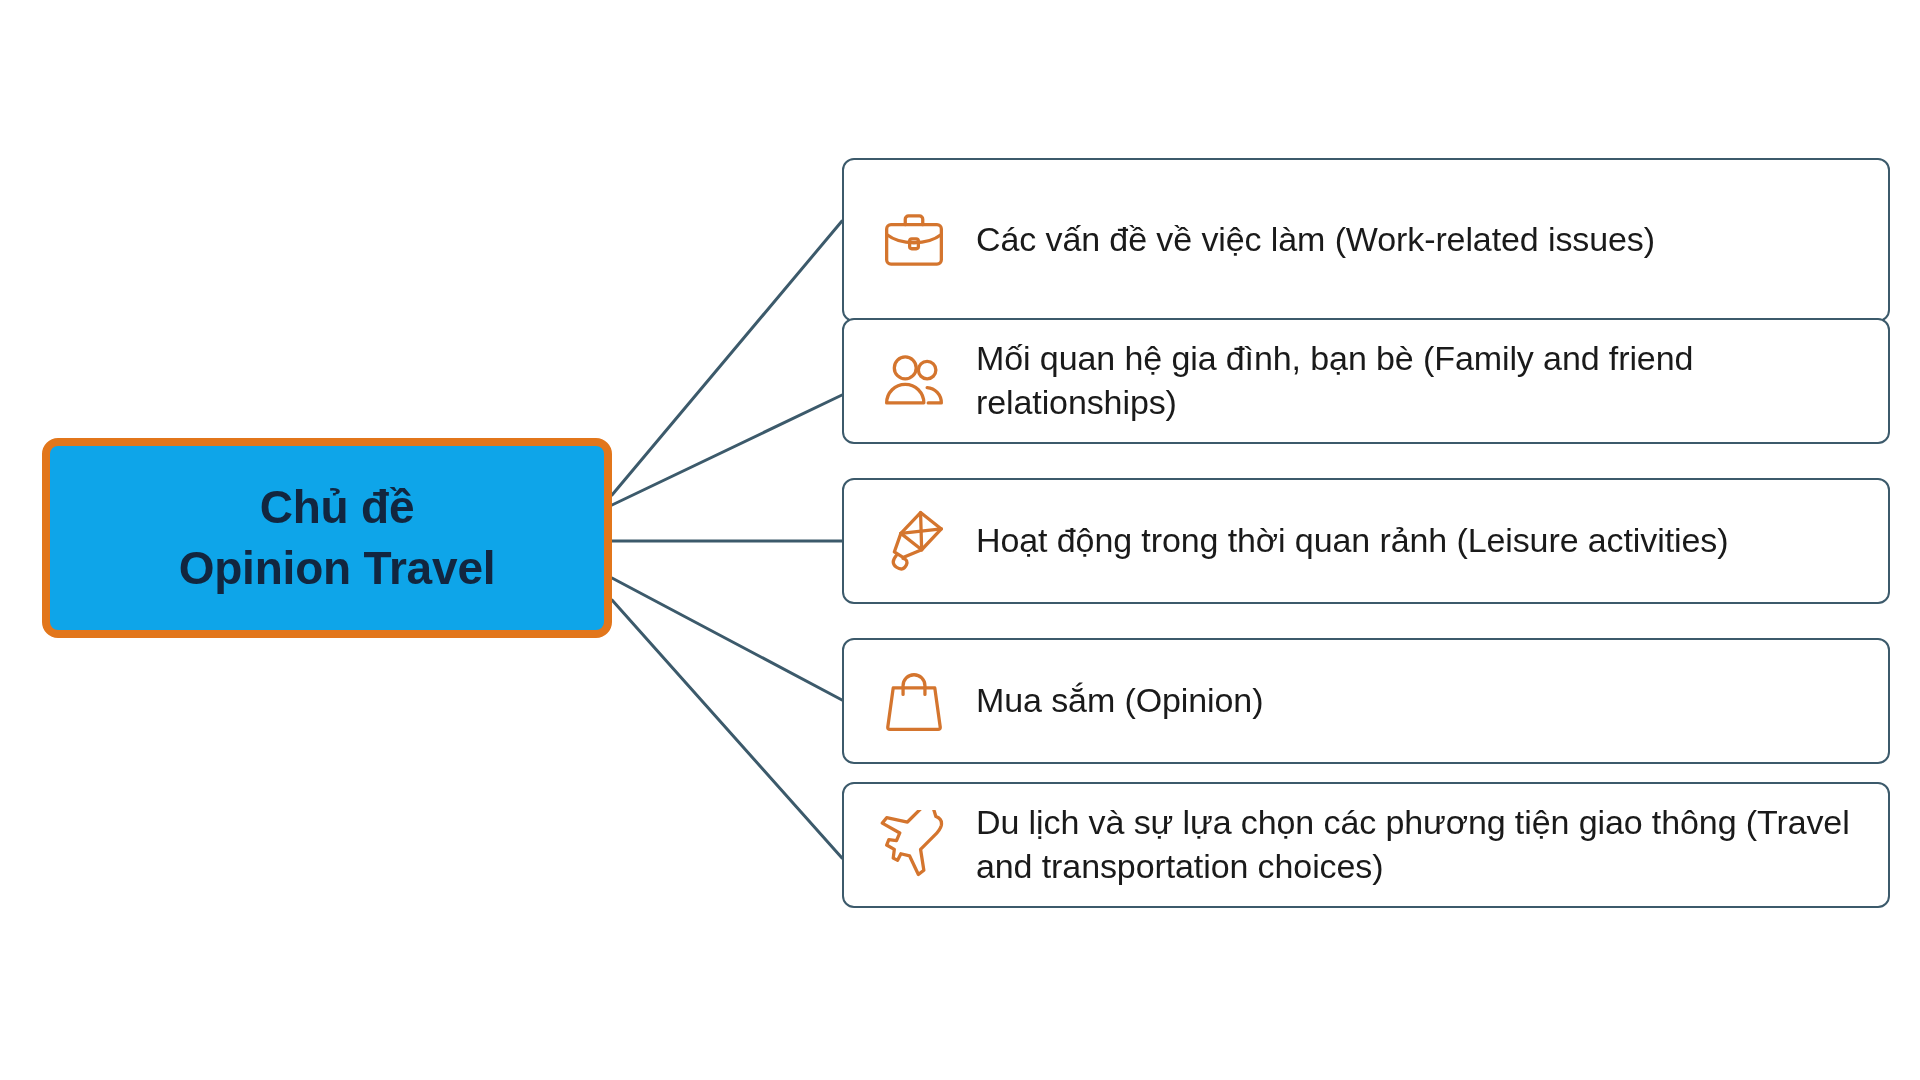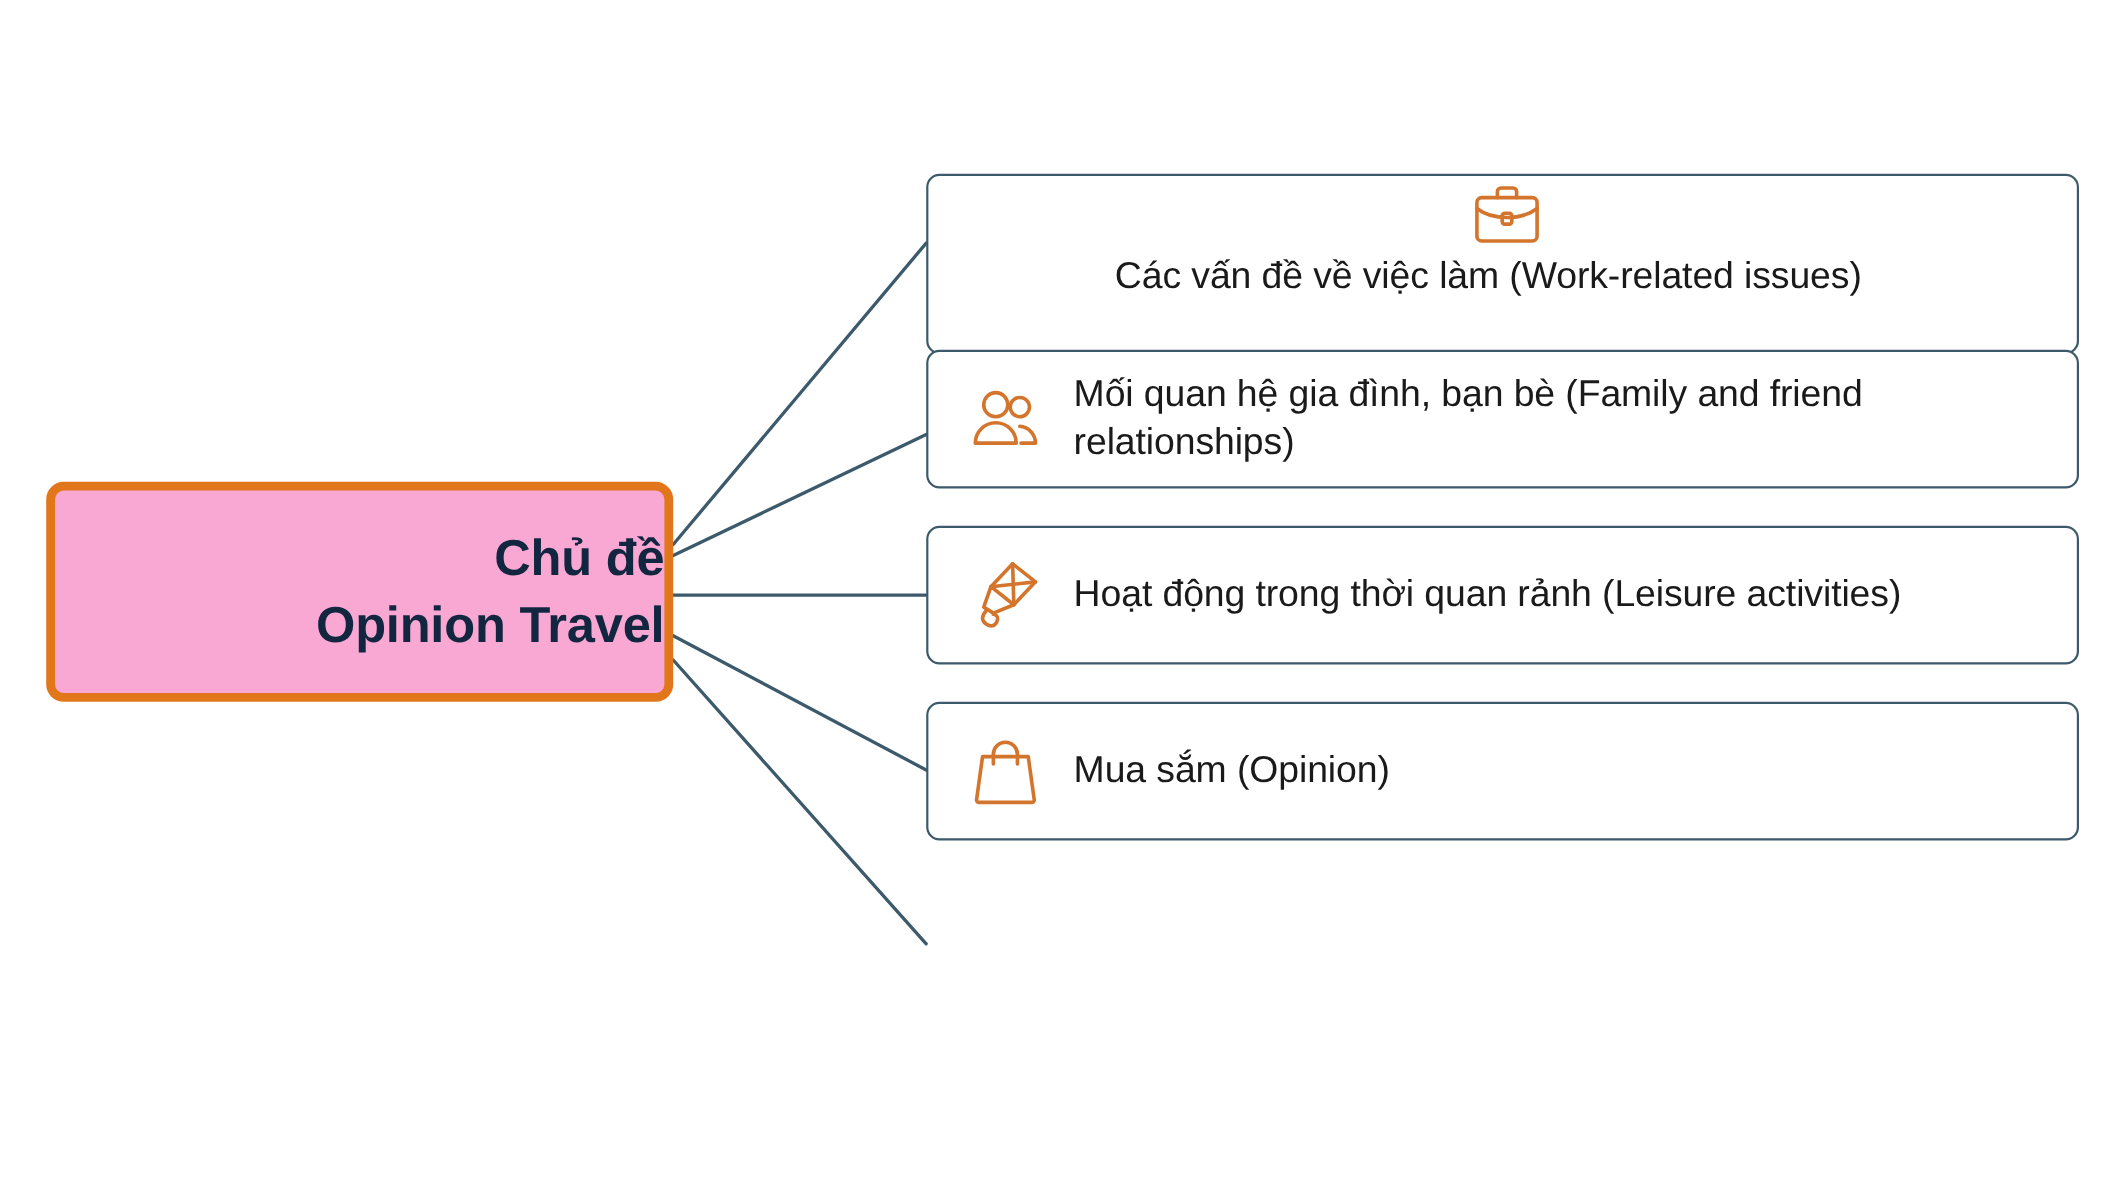--- a/index.html
+++ b/index.html
@@ -31,24 +31,24 @@
 
   
   #root-node {
     position: absolute;
     left: 42px;
     top: 438px;
     width: 570px;
     height: 200px;
     border: 8px solid #E2761B;
     border-radius: 16px;
-    background: #f9a8d4;
+    background: #0ea5e9;
     display: flex;
     flex-direction: column;
-    align-items: flex-end;
+    align-items: center;
     justify-content: center;
     z-index: 3;
     padding-left: 20px;
   }
 
   #root-node .root-line {
     font-size: 46px;
     font-weight: bold;
     color: #12263F;
     line-height: 1.32;
@@ -88,21 +88,21 @@
   .branch-label {
     flex: 1 1 auto;
     font-size: 34px;
     color: #1A1A1A;
     line-height: 1.28;
     padding-right: 26px;
     letter-spacing: -0.1px;
   }
 
   
-  #card-0 { top: 158px;  height: 164px; flex-direction: column; }
+  #card-0 { top: 158px;  height: 164px; }
   #card-1 { top: 318px;  height: 126px; }
   #card-2 { top: 478px;  height: 126px; }
   #card-3 { top: 638px;  height: 126px; }
   #card-4 { top: 782px;  height: 126px; }
 </style>
 </head>
 <body>
 
 <div id="diagram">
 
@@ -161,14 +161,22 @@
   <div class="branch-card" id="card-3">
     <span class="branch-icon">
       <svg viewBox="0 0 64 64" fill="none" stroke="#D4752E" stroke-width="3" stroke-linecap="round" stroke-linejoin="round">
         <path d="M13 20 h38 l5 36 a2 2 0 0 1 -2 2 H10 a2 2 0 0 1 -2 -2 Z"></path>
         <path d="M22 26 v-8 a10 10 0 0 1 20 0 v8"></path>
       </svg>
     </span>
     <span class="branch-label">Mua sắm (Opinion)</span>
   </div>
 
+  <div class="branch-card" id="card-4">
+    <span class="branch-icon">
+      <svg viewBox="0 0 64 64" fill="none" stroke="#D4752E" stroke-width="3" stroke-linecap="round" stroke-linejoin="round">
+        <path d="M52 6 q6 2 5 8 q-1 4 -6 9 L38 36 l3 19 -5 4 -8 -17 -8 -2 -3 6 -4 -2 1 -8 -7 -4 2 -5 7 1 3 -7 -16 -9 4 -5 19 4 13 -13 q5 -5 9 -5 Z"></path>
+      </svg>
+    </span>
+    <span class="branch-label">Du lịch và sự lựa chọn các phương tiện giao thông (Travel and transportation choices)</span>
+  </div>
 
 </div>
 
 </body></html>

